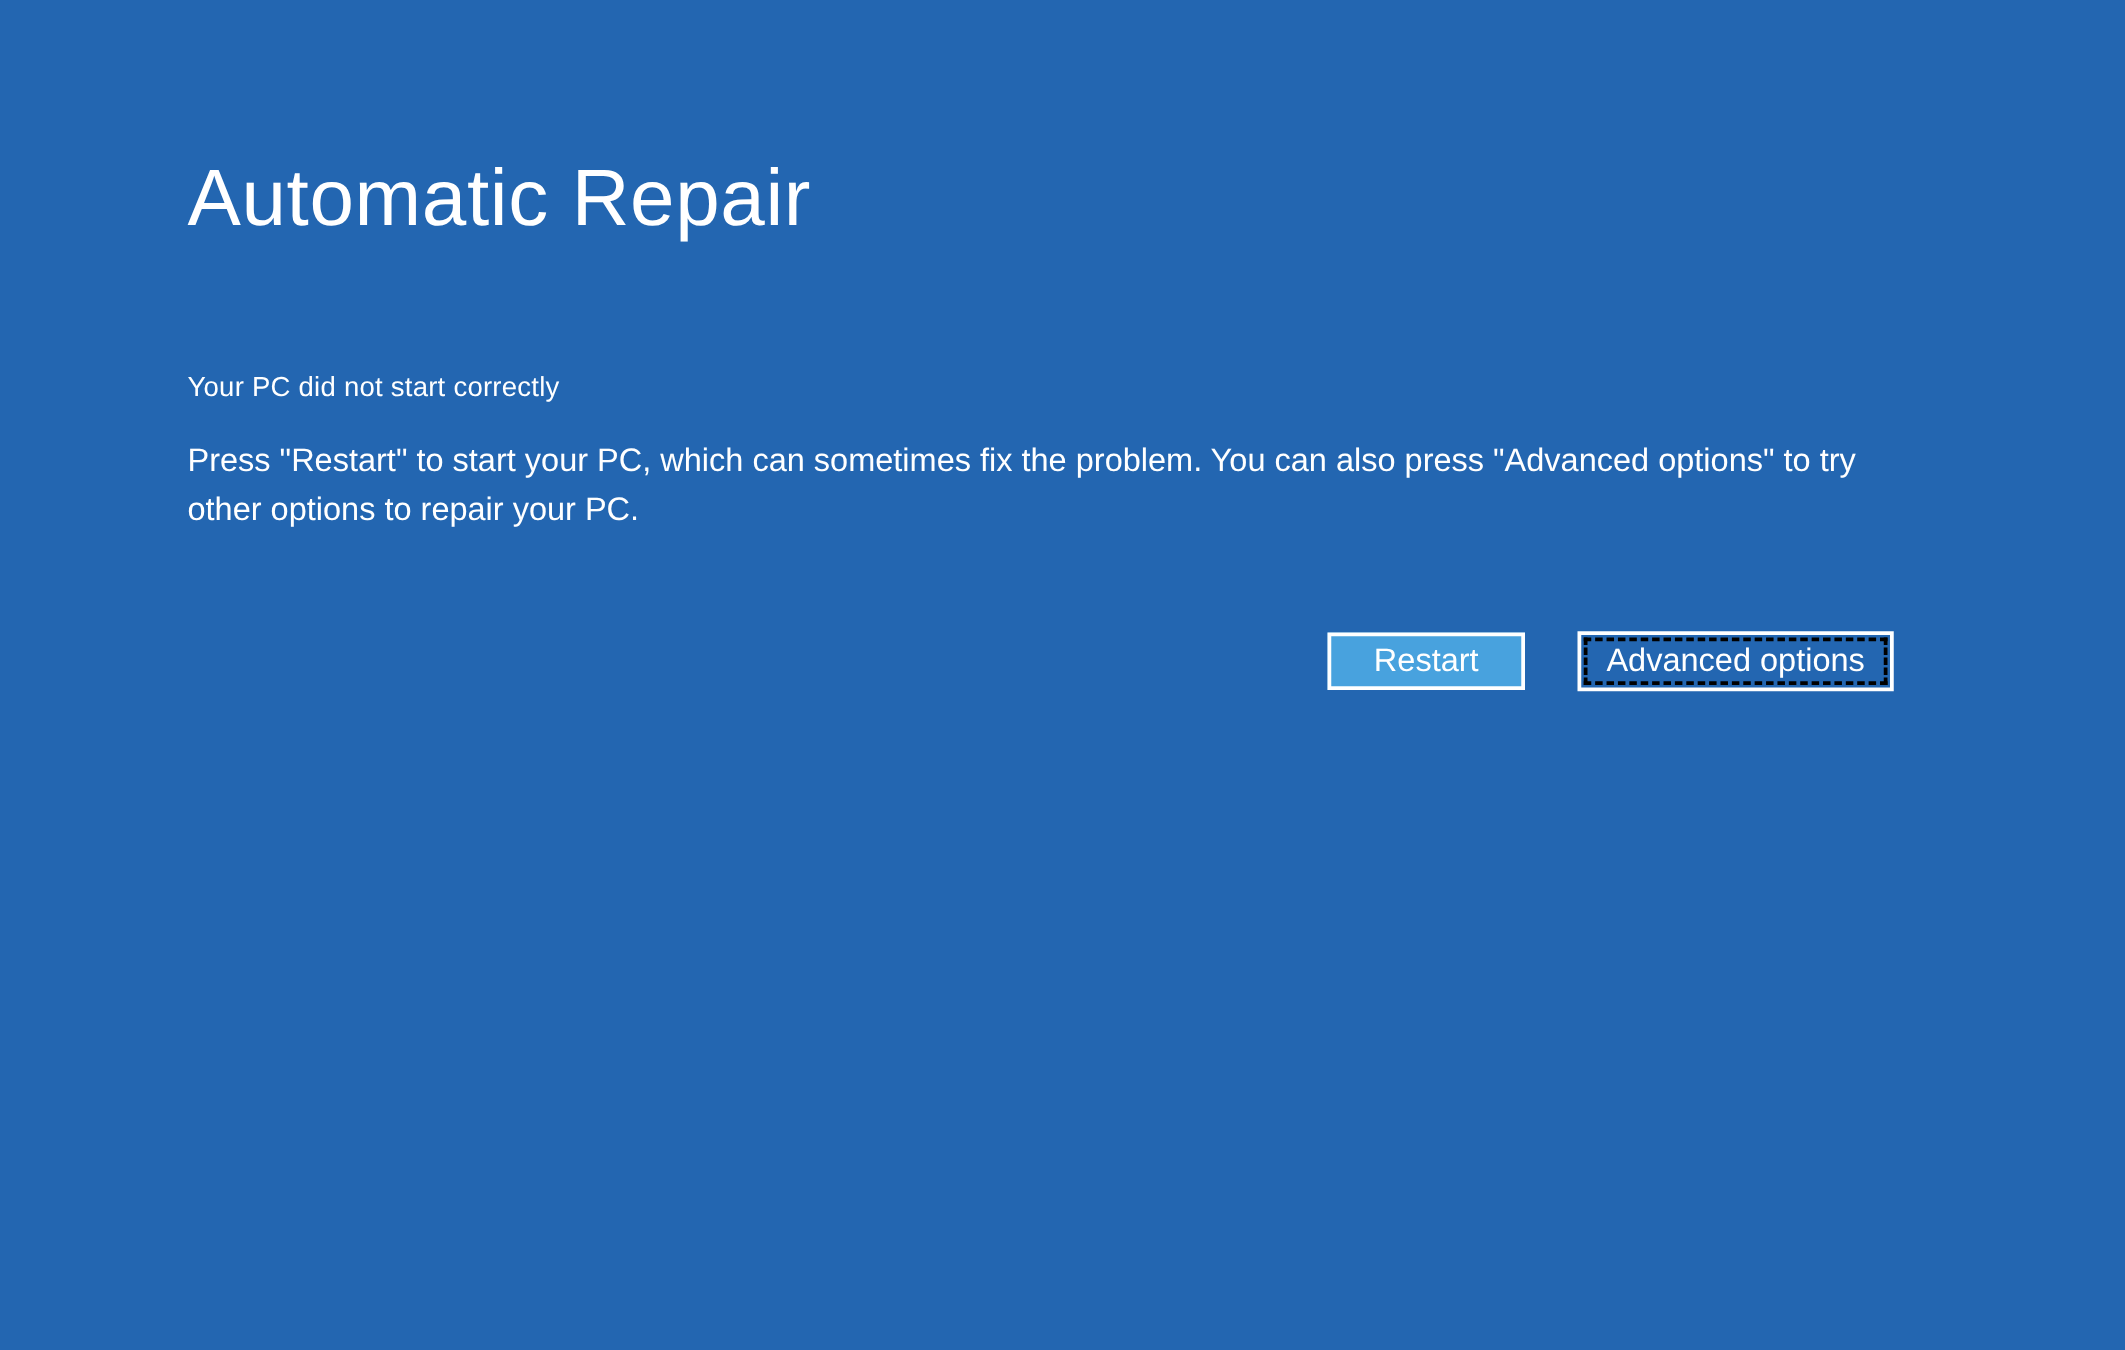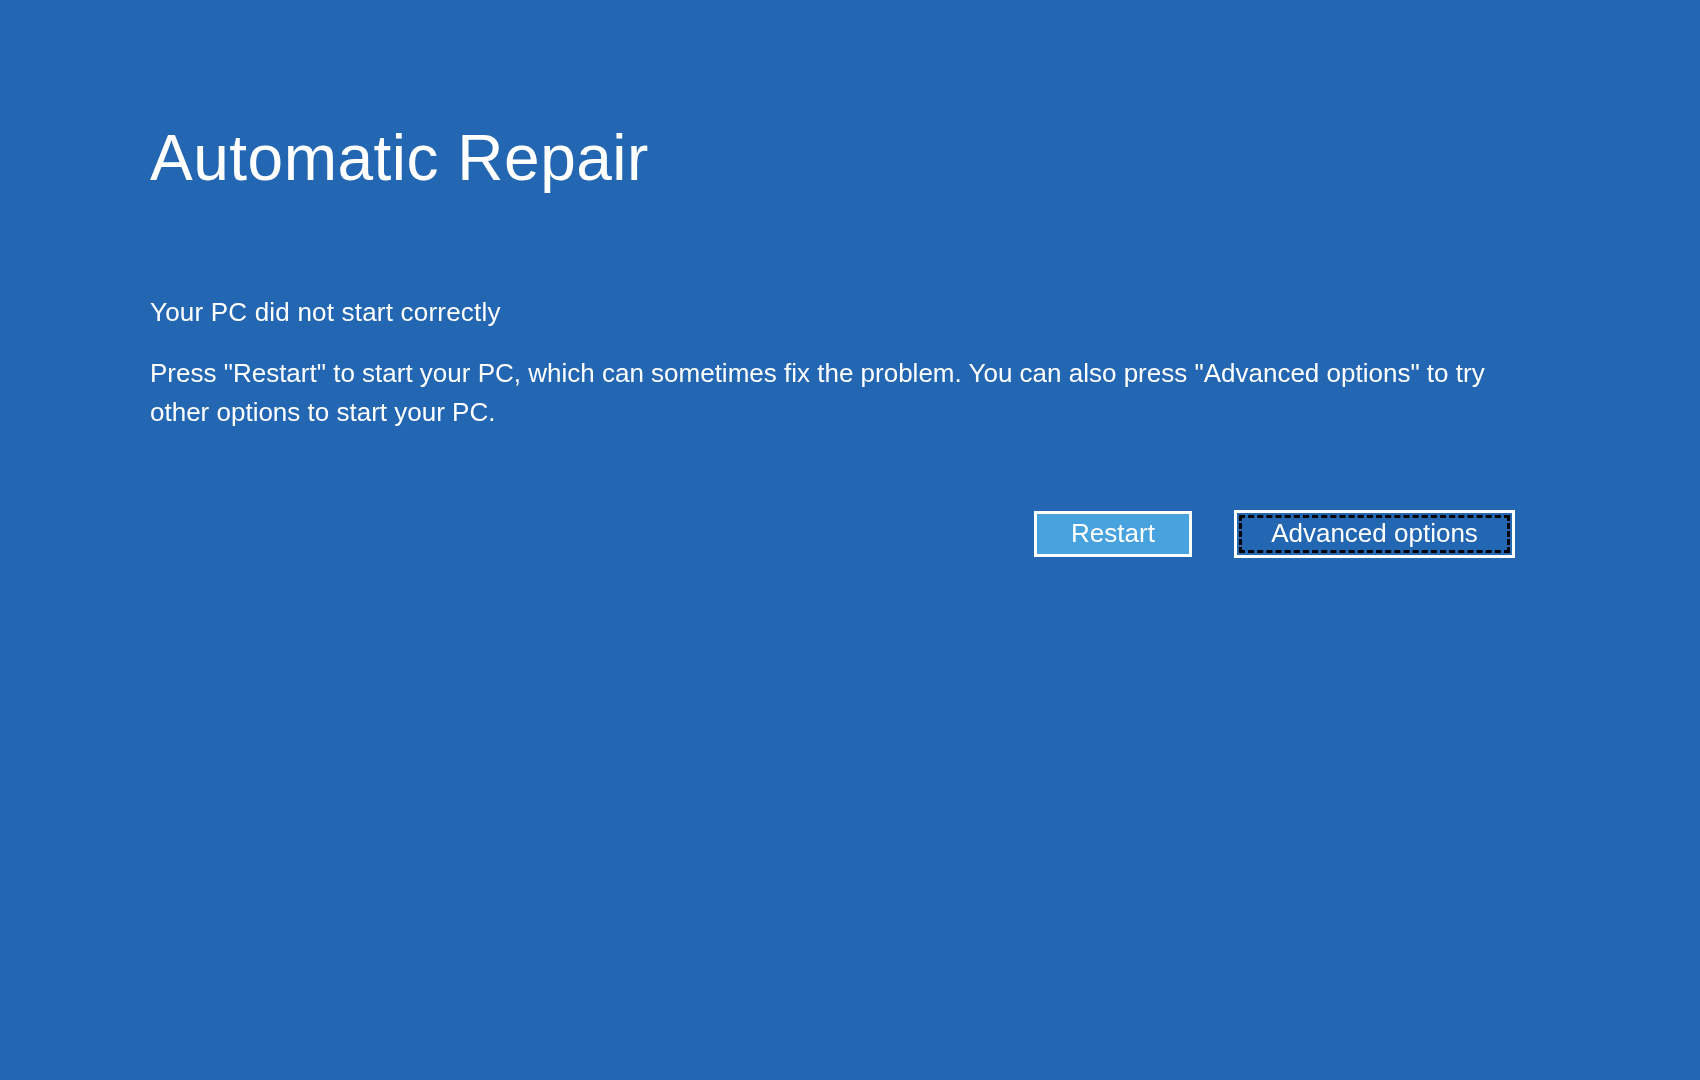--- a/index.html
+++ b/index.html
@@ -29,21 +29,21 @@
   }
   .title {
     padding-top: 120px;
     font-size: 64px;
     font-weight: 300;
     letter-spacing: 0.5px;
     line-height: 1.2;
   }
   .heading {
     margin-top: 100px;
-    font-size: 26px;
+    font-size: 22px;
     font-weight: 300;
     letter-spacing: 0.2px;
   }
   .body-text {
     margin-top: 26px;
     font-size: 26px;
     font-weight: 300;
     line-height: 39px;
     max-width: 1370px;
   }
@@ -64,21 +64,21 @@
     background: transparent;
     padding: 0;
   }
   .btn-restart {
     width: 158px;
     height: 46px;
     background: var(--restart-fill);
   }
   .btn-advanced {
     position: relative;
-    width: 281px;
+    width: 253px;
     height: 48px;
     background: var(--background);
   }
   .focus-outline {
     position: absolute;
     left: 2px;
     top: 2px;
     right: 2px;
     bottom: 2px;
     border: 3px dashed var(--focus-dash);
@@ -93,21 +93,21 @@
 <body>
 
 <div class="screen">
 
   <h1 class="title">Automatic Repair</h1>
 
   <h2 class="heading">Your PC did not start correctly</h2>
 
   <div class="body-text">
     <div>Press "Restart" to start your PC, which can sometimes fix the problem. You can also press "Advanced options" to try</div>
-    <div>other options to start your PC.</div>
+    <div>other options to repair your PC.</div>
   </div>
 
   <div class="button-row">
     <button class="btn-restart">
       <span class="btn-label">Restart</span>
     </button>
 
     <button class="btn-advanced">
       <span class="focus-outline"></span>
       <span class="btn-label">Advanced options</span>

